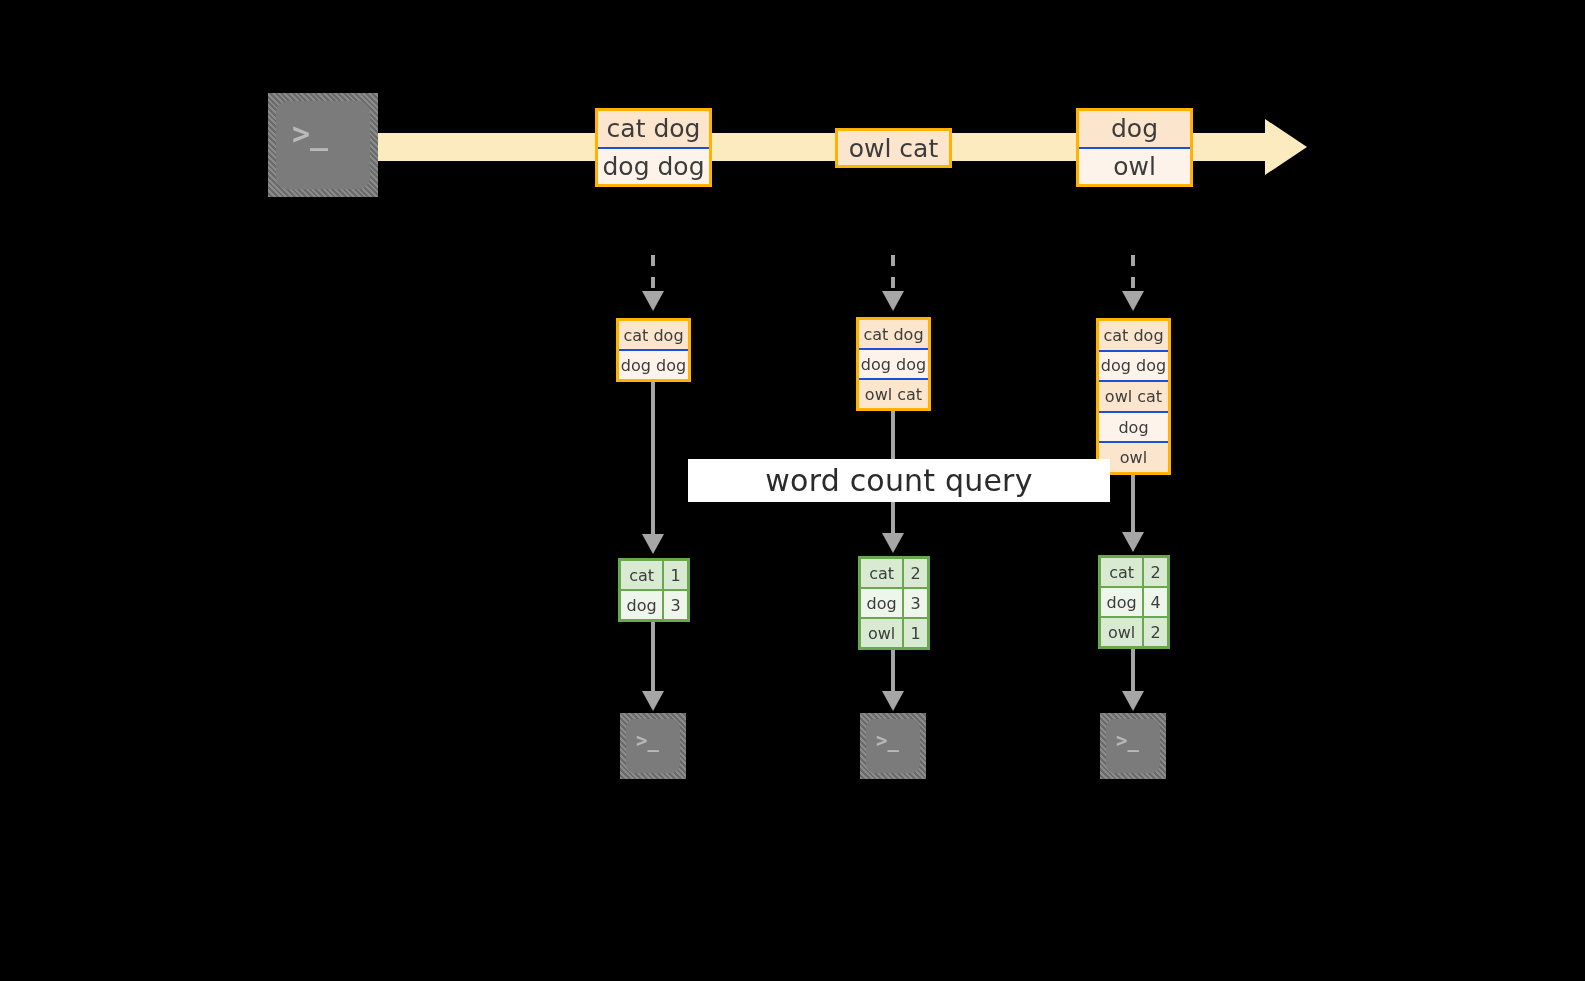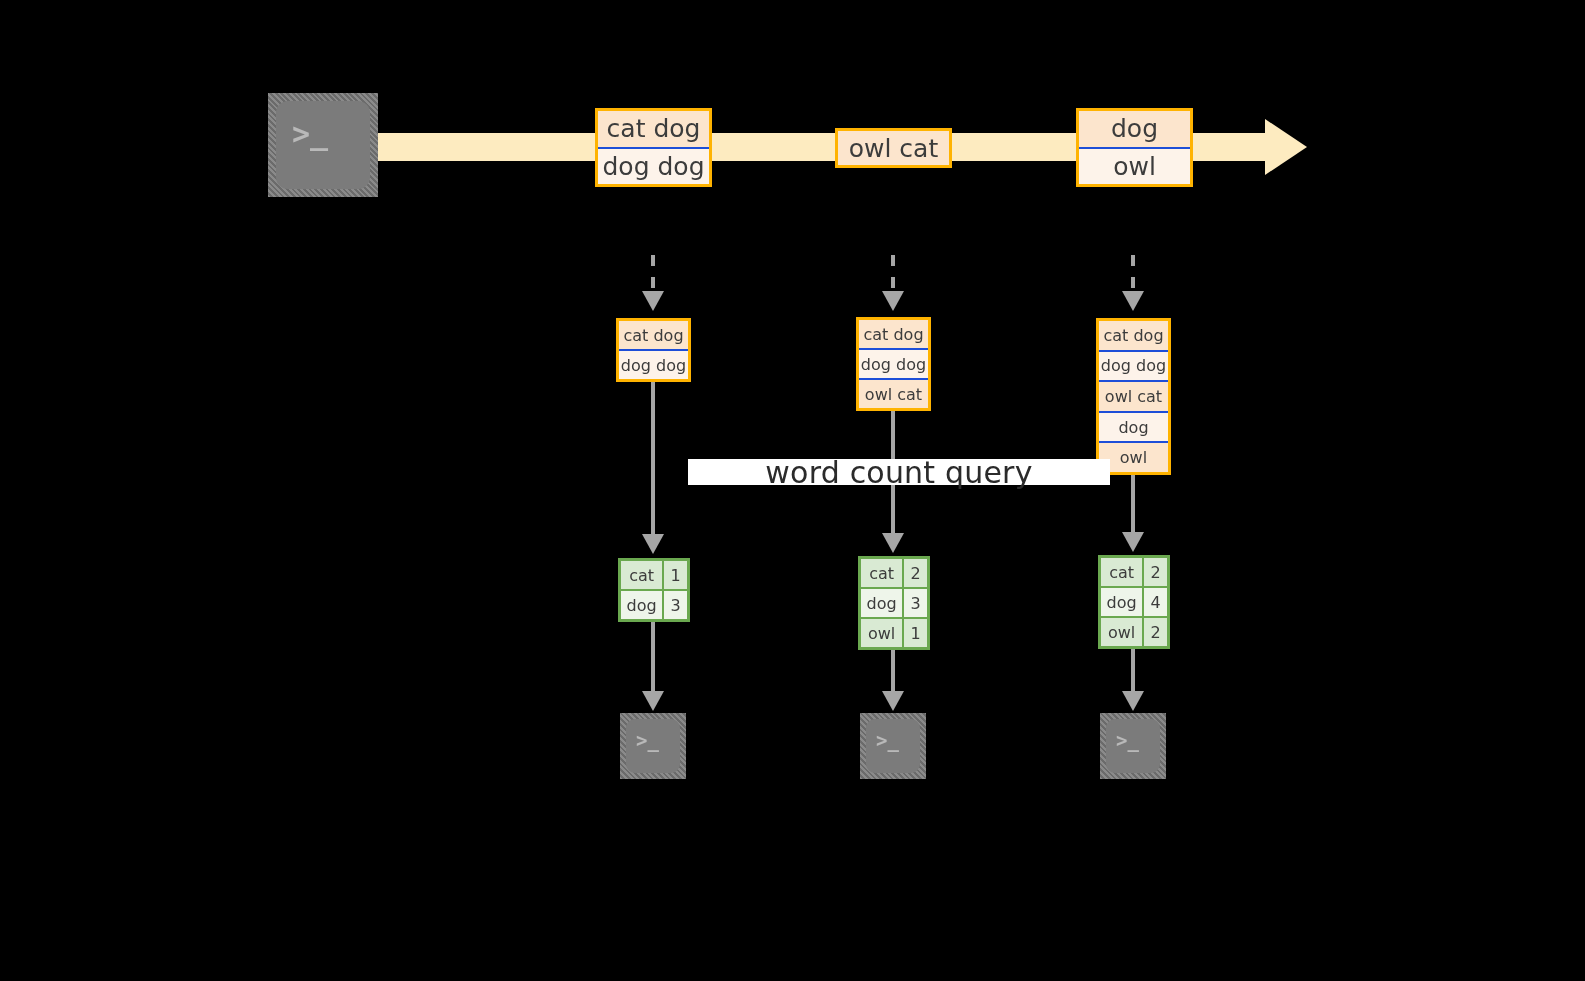--- a/index.html
+++ b/index.html
@@ -289,15 +289,15 @@
 
   <div class="vline" style="left:1131px; top:649px; height:46px;"></div>
   <div class="vhead" style="left:1122px; top:691px;"></div>
 
   <div class="terminal small" style="left:1100px; top:713px; width:66px; height:66px;">
     <div class="inner">
       <span class="prompt">&gt;_</span>
     </div>
   </div>
 
-  <div class="query-label" style="left:688px; top:459px; width:422px; height:26px;">word count query</div>
+  <div class="query-label" style="left:688px; top:459px; width:422px; height:43px;">word count query</div>
 
 </div>
 
 </body></html>

